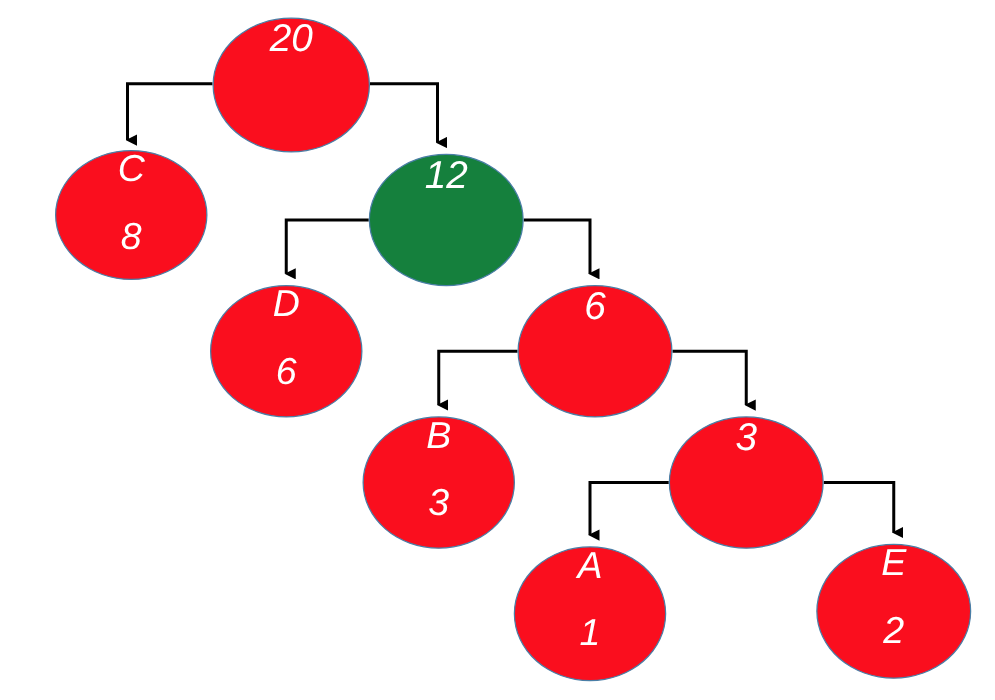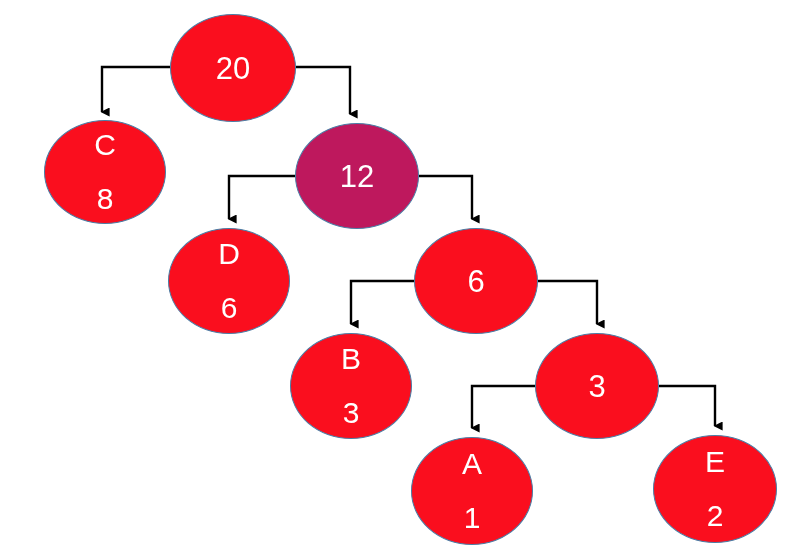--- a/index.html
+++ b/index.html
@@ -28,24 +28,24 @@
   }
   .node {
     position: absolute;
     box-sizing: border-box;
     background: #fa0e1e;
     border: 1.6px solid #4a7ea6;
     border-radius: 50%;
     display: flex;
     flex-direction: column;
     align-items: center;
-    justify-content: center;
     color: #ffffff;
     line-height: 1.0;
     z-index: 2;
+    font-style: italic;
   }
   .node .label {
     font-size: 30px;
     font-weight: 400;
     letter-spacing: 0px;
     text-align: center;
   }
   .node .value {
     font-size: 30px;
     font-weight: 400;
@@ -78,21 +78,21 @@
   </svg>
 
   <div id="nodes-group">
       <div class="node one-line" style="left: 170px; top: 14px; width: 126px; height: 108px; background: rgb(250, 14, 30); border-color: rgb(74, 126, 166); color: rgb(255, 255, 255);">
         <span class="value">20</span>
       </div>
       <div class="node two-line" style="left: 44px; top: 120px; width: 122px; height: 104px; background: rgb(250, 14, 30); border-color: rgb(74, 126, 166); color: rgb(255, 255, 255);">
         <span class="label">C</span>
         <span class="value">8</span>
       </div>
-      <div class="node one-line" style="left: 295px; top: 123px; width: 124px; height: 106px; background: #be185d; border-color: rgb(74, 126, 166); color: rgb(255, 255, 255);">
+      <div class="node one-line" style="left: 295px; top: 123px; width: 124px; height: 106px; background: #15803d; border-color: rgb(74, 126, 166); color: rgb(255, 255, 255);">
         <span class="value">12</span>
       </div>
       <div class="node two-line" style="left: 168px; top: 228px; width: 122px; height: 106px; background: rgb(250, 14, 30); border-color: rgb(74, 126, 166); color: rgb(255, 255, 255);">
         <span class="label">D</span>
         <span class="value">6</span>
       </div>
       <div class="node one-line" style="left: 414px; top: 228px; width: 124px; height: 106px; background: rgb(250, 14, 30); border-color: rgb(74, 126, 166); color: rgb(255, 255, 255);">
         <span class="value">6</span>
       </div>
       <div class="node two-line" style="left: 290px; top: 333px; width: 122px; height: 106px; background: rgb(250, 14, 30); border-color: rgb(74, 126, 166); color: rgb(255, 255, 255);">

